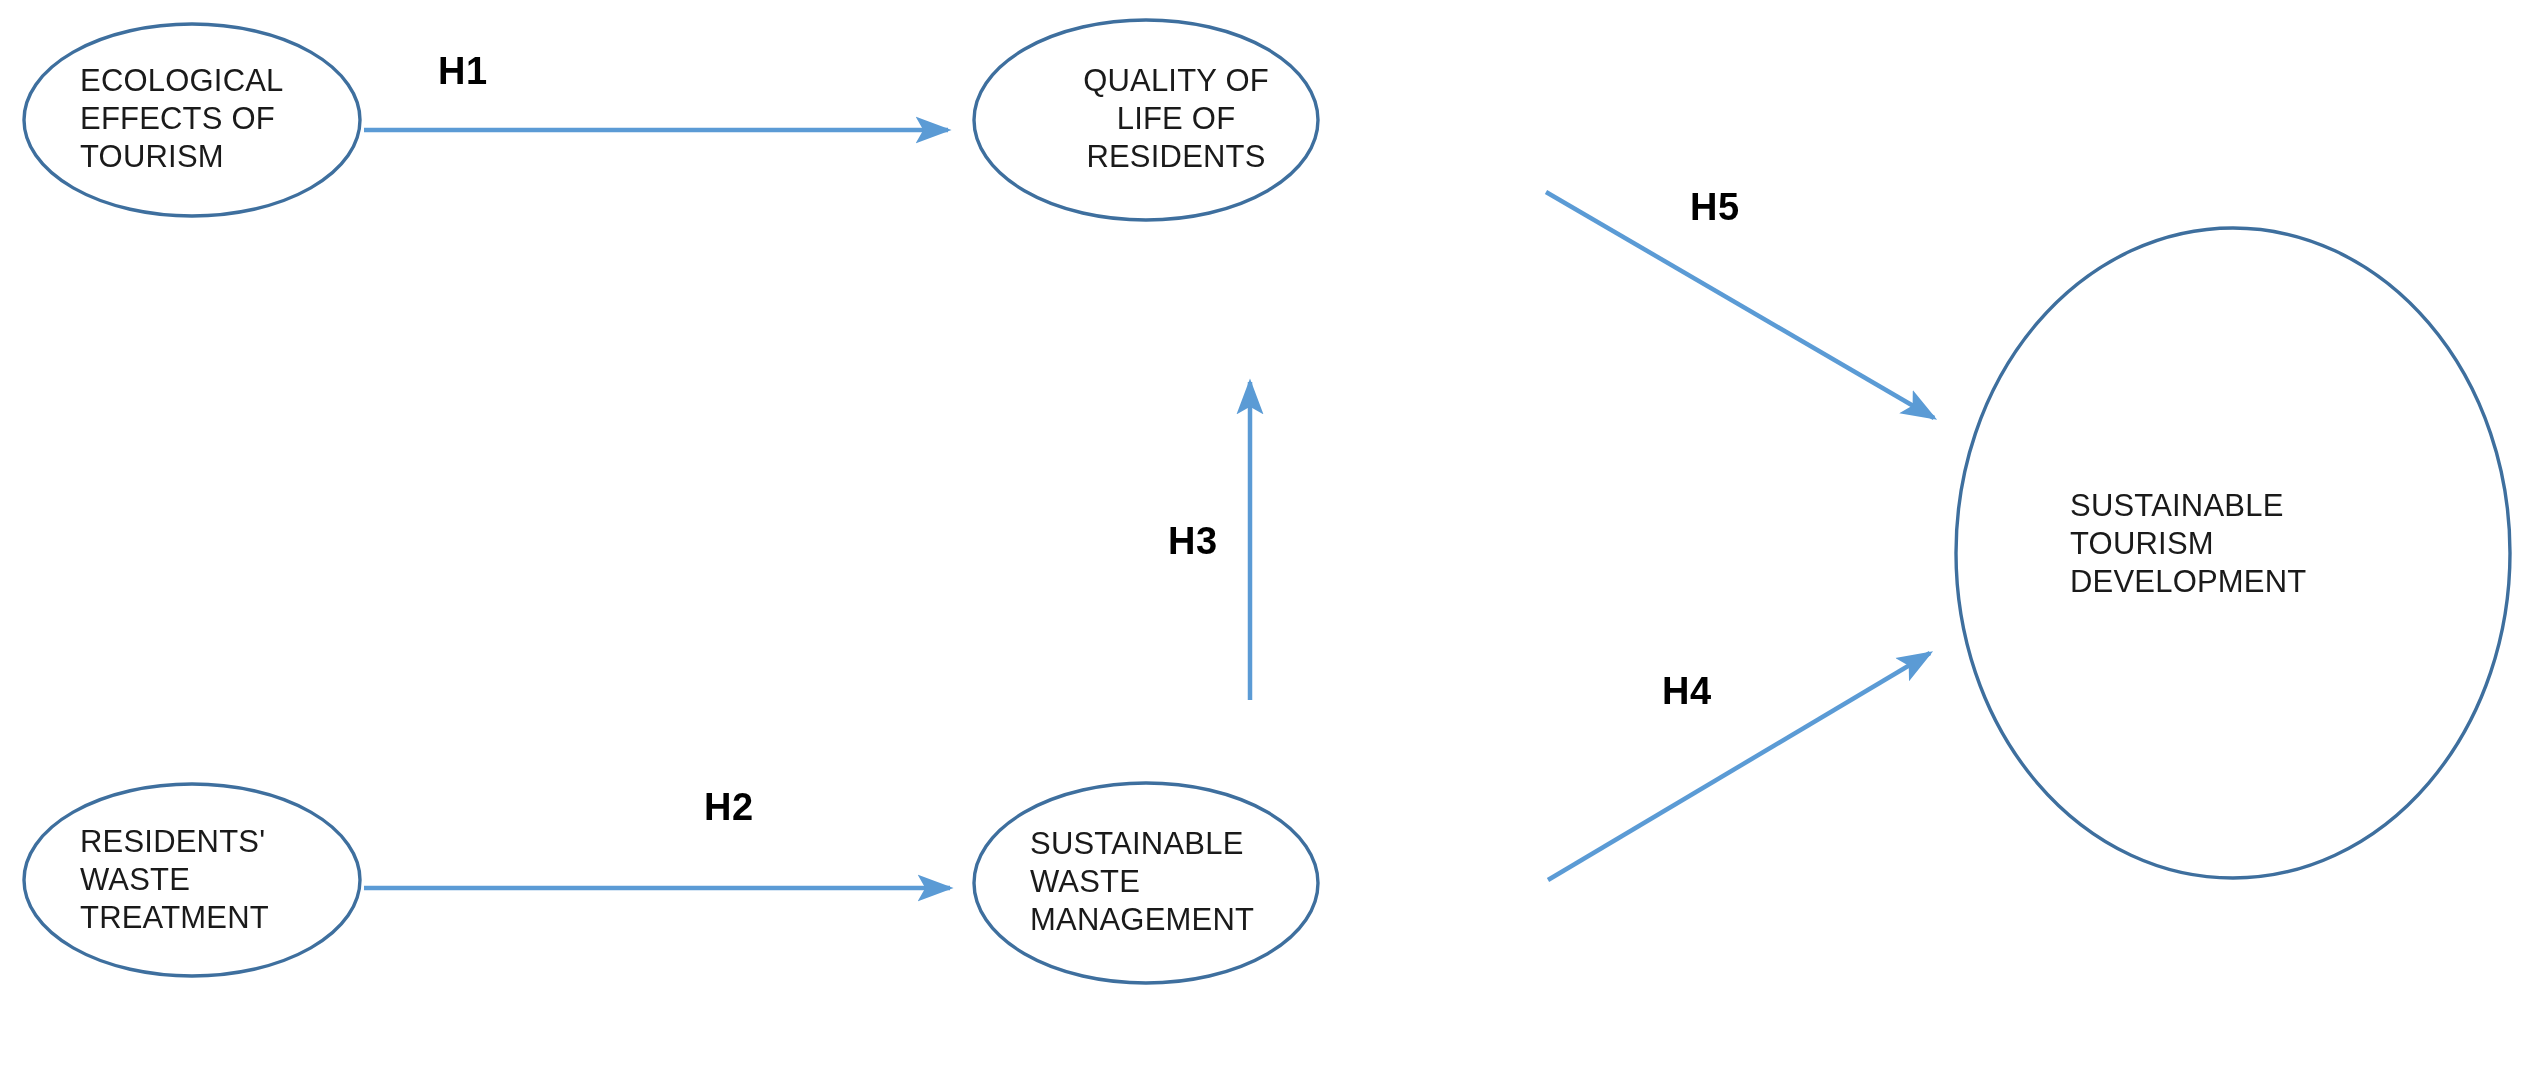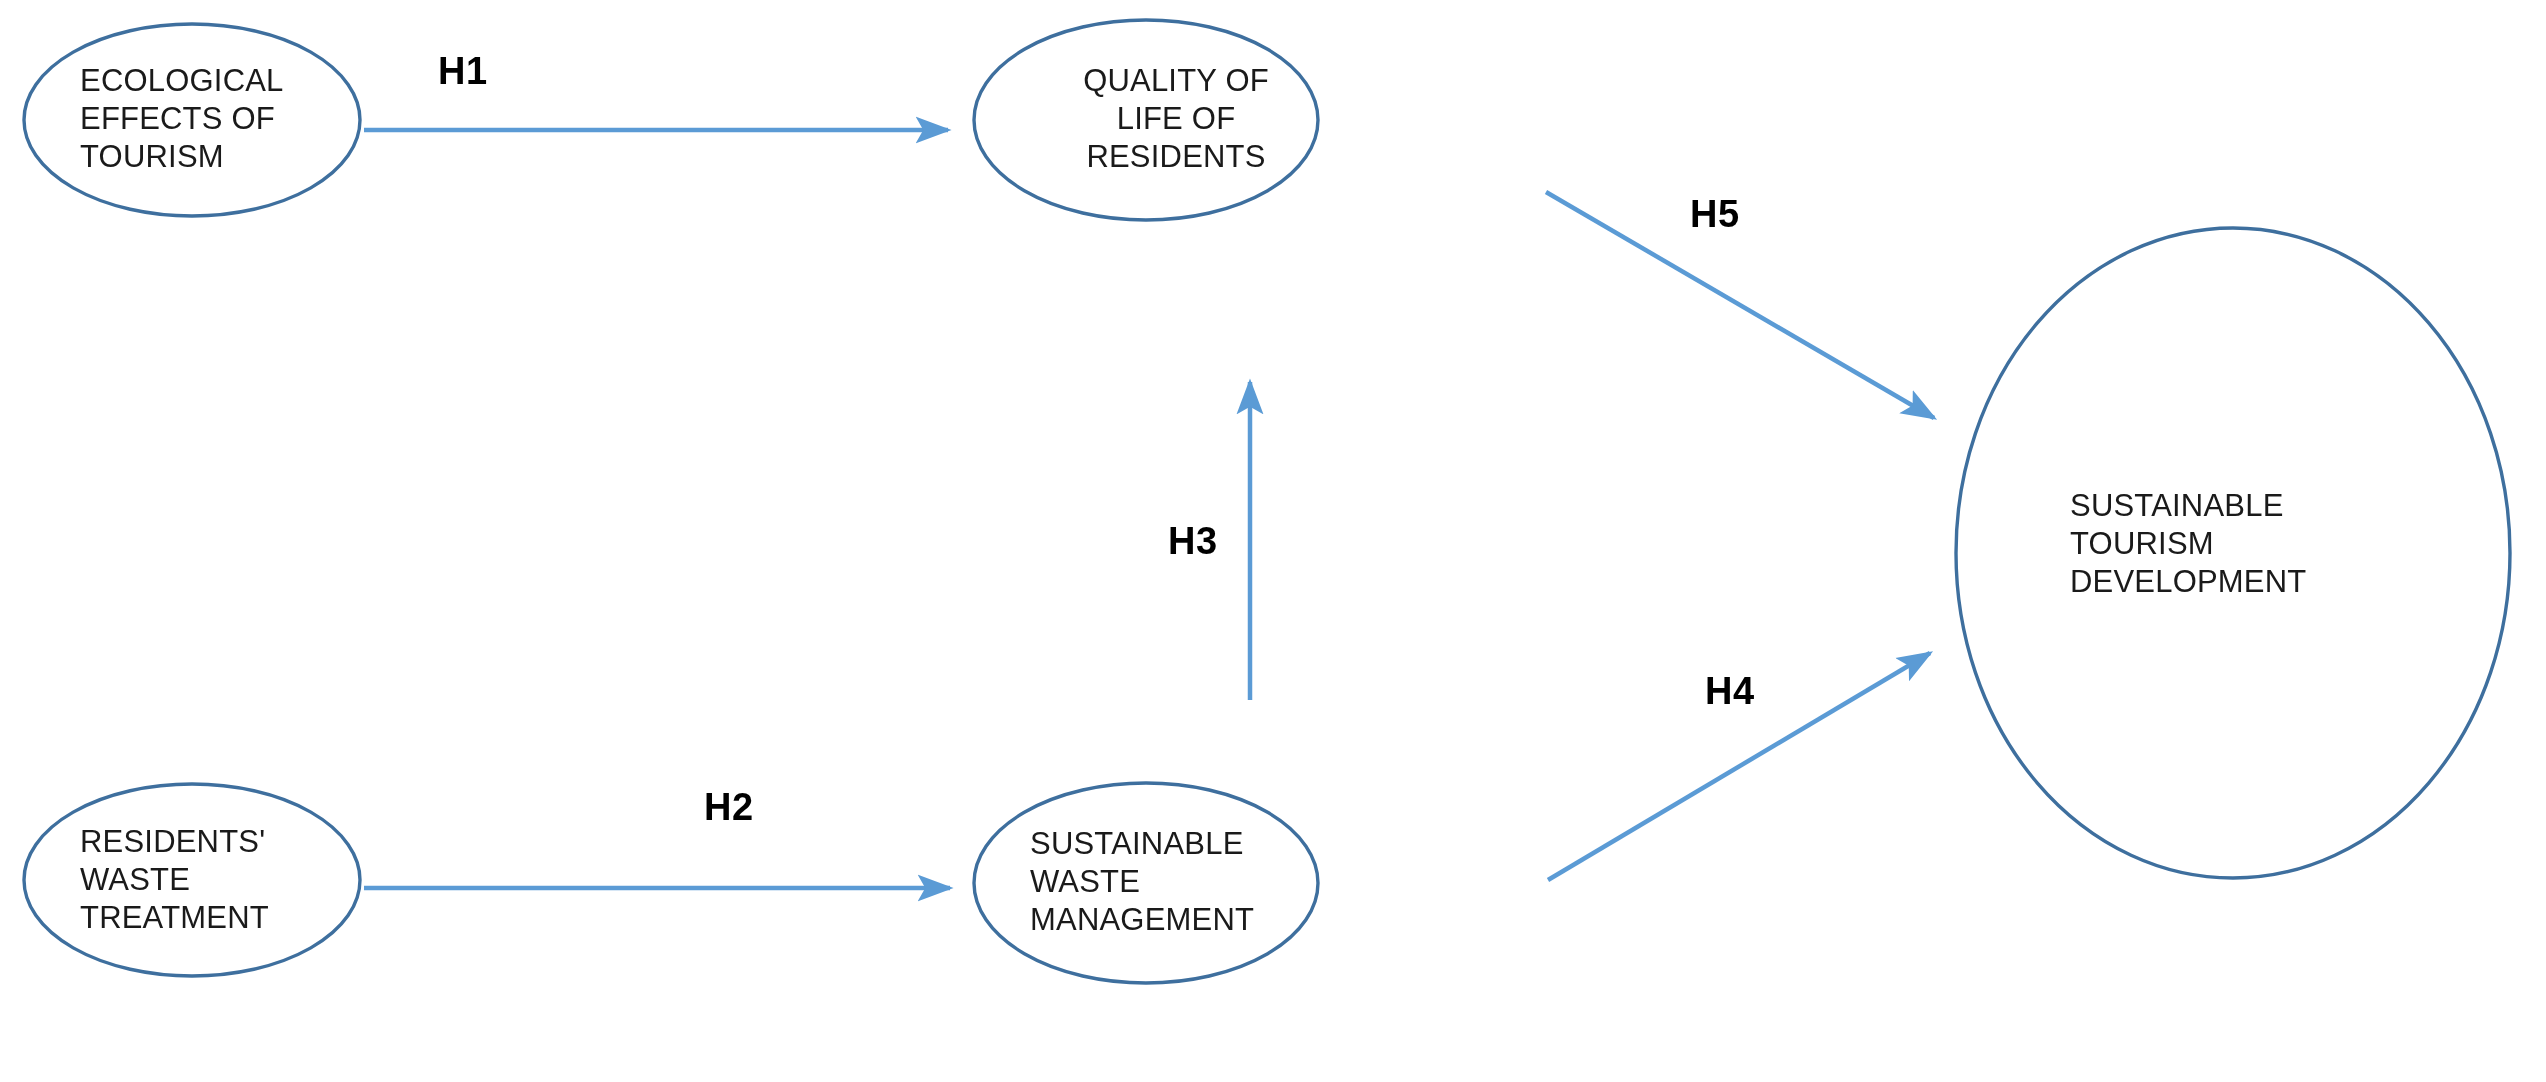--- a/index.html
+++ b/index.html
@@ -98,17 +98,17 @@
   <div class="node-label" style="left:2070px; top:487px; width:330px;">SUSTAINABLE
 TOURISM
 DEVELOPMENT</div>
 
   <div class="hyp-label" style="left:438px; top:50px;">H1</div>
 
   <div class="hyp-label" style="left:704px; top:786px;">H2</div>
 
   <div class="hyp-label" style="left:1168px; top:520px;">H3</div>
 
-  <div class="hyp-label" style="left:1662px; top:670px;margin-left:43px;">H4</div>
+  <div class="hyp-label" style="left:1662px; top:670px;">H4</div>
 
-  <div class="hyp-label" style="left:1690px; top:193px;">H5</div>
+  <div class="hyp-label" style="left:1690px; top:186px;">H5</div>
 
 </div>
 
 </body></html>

